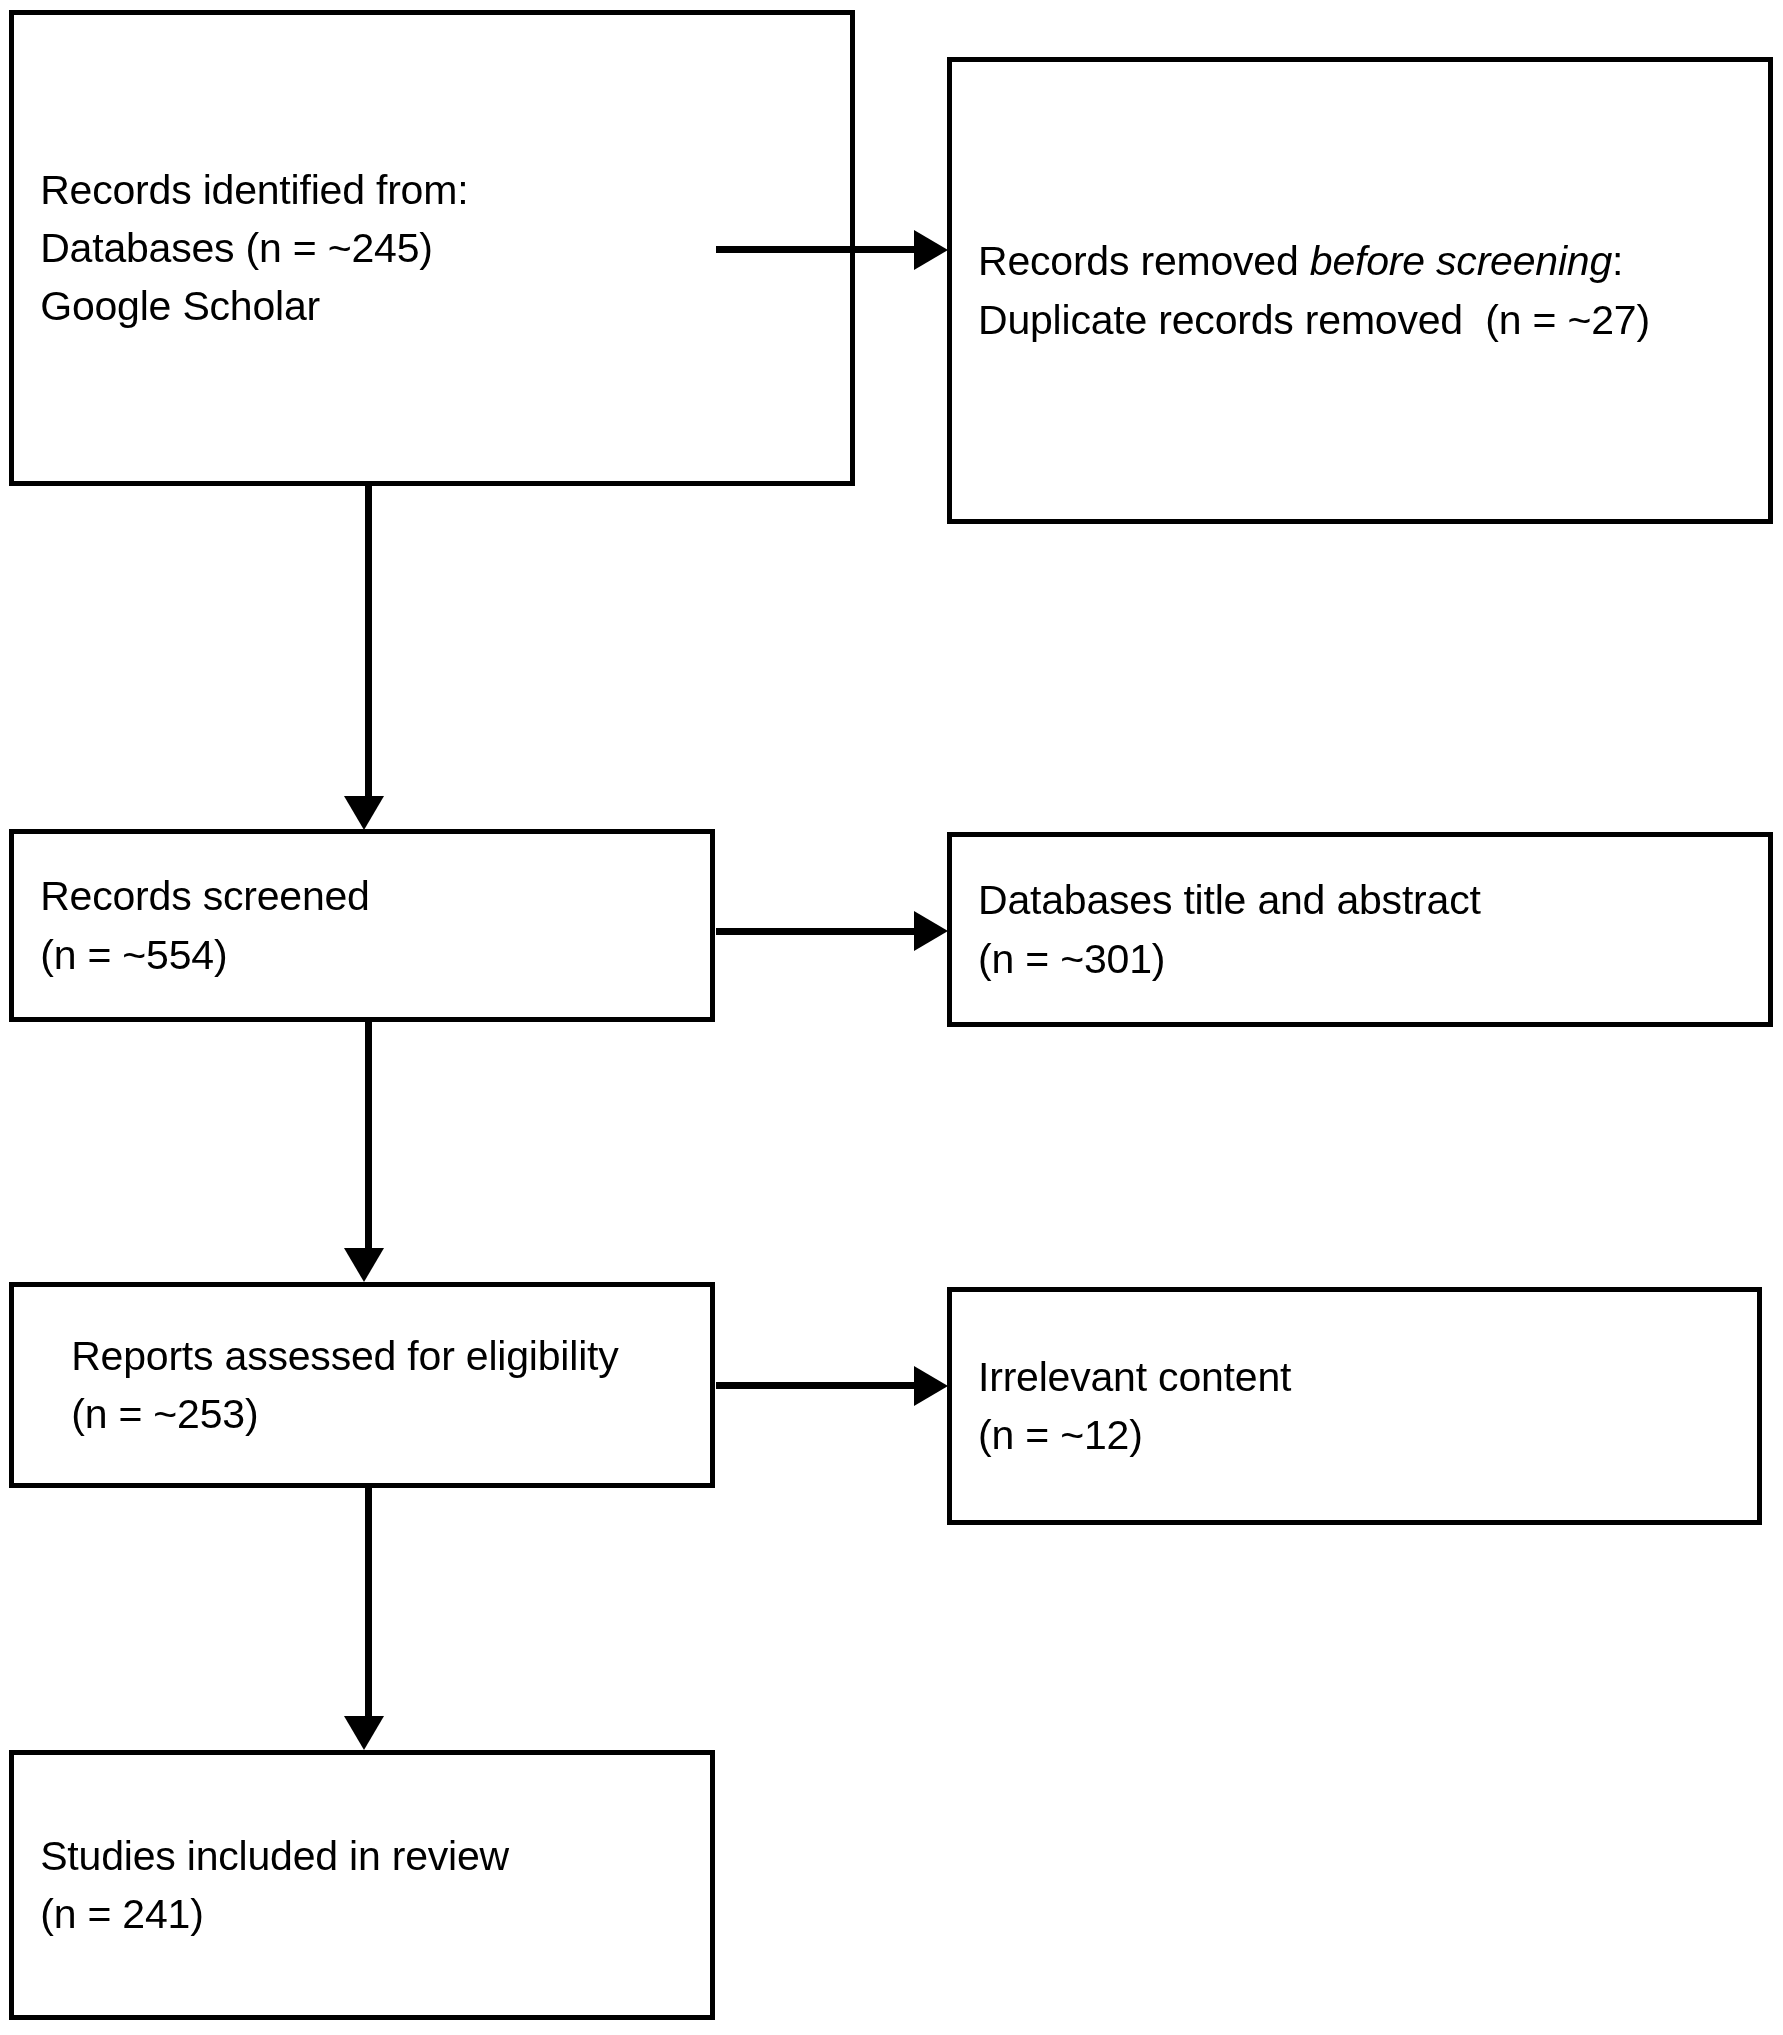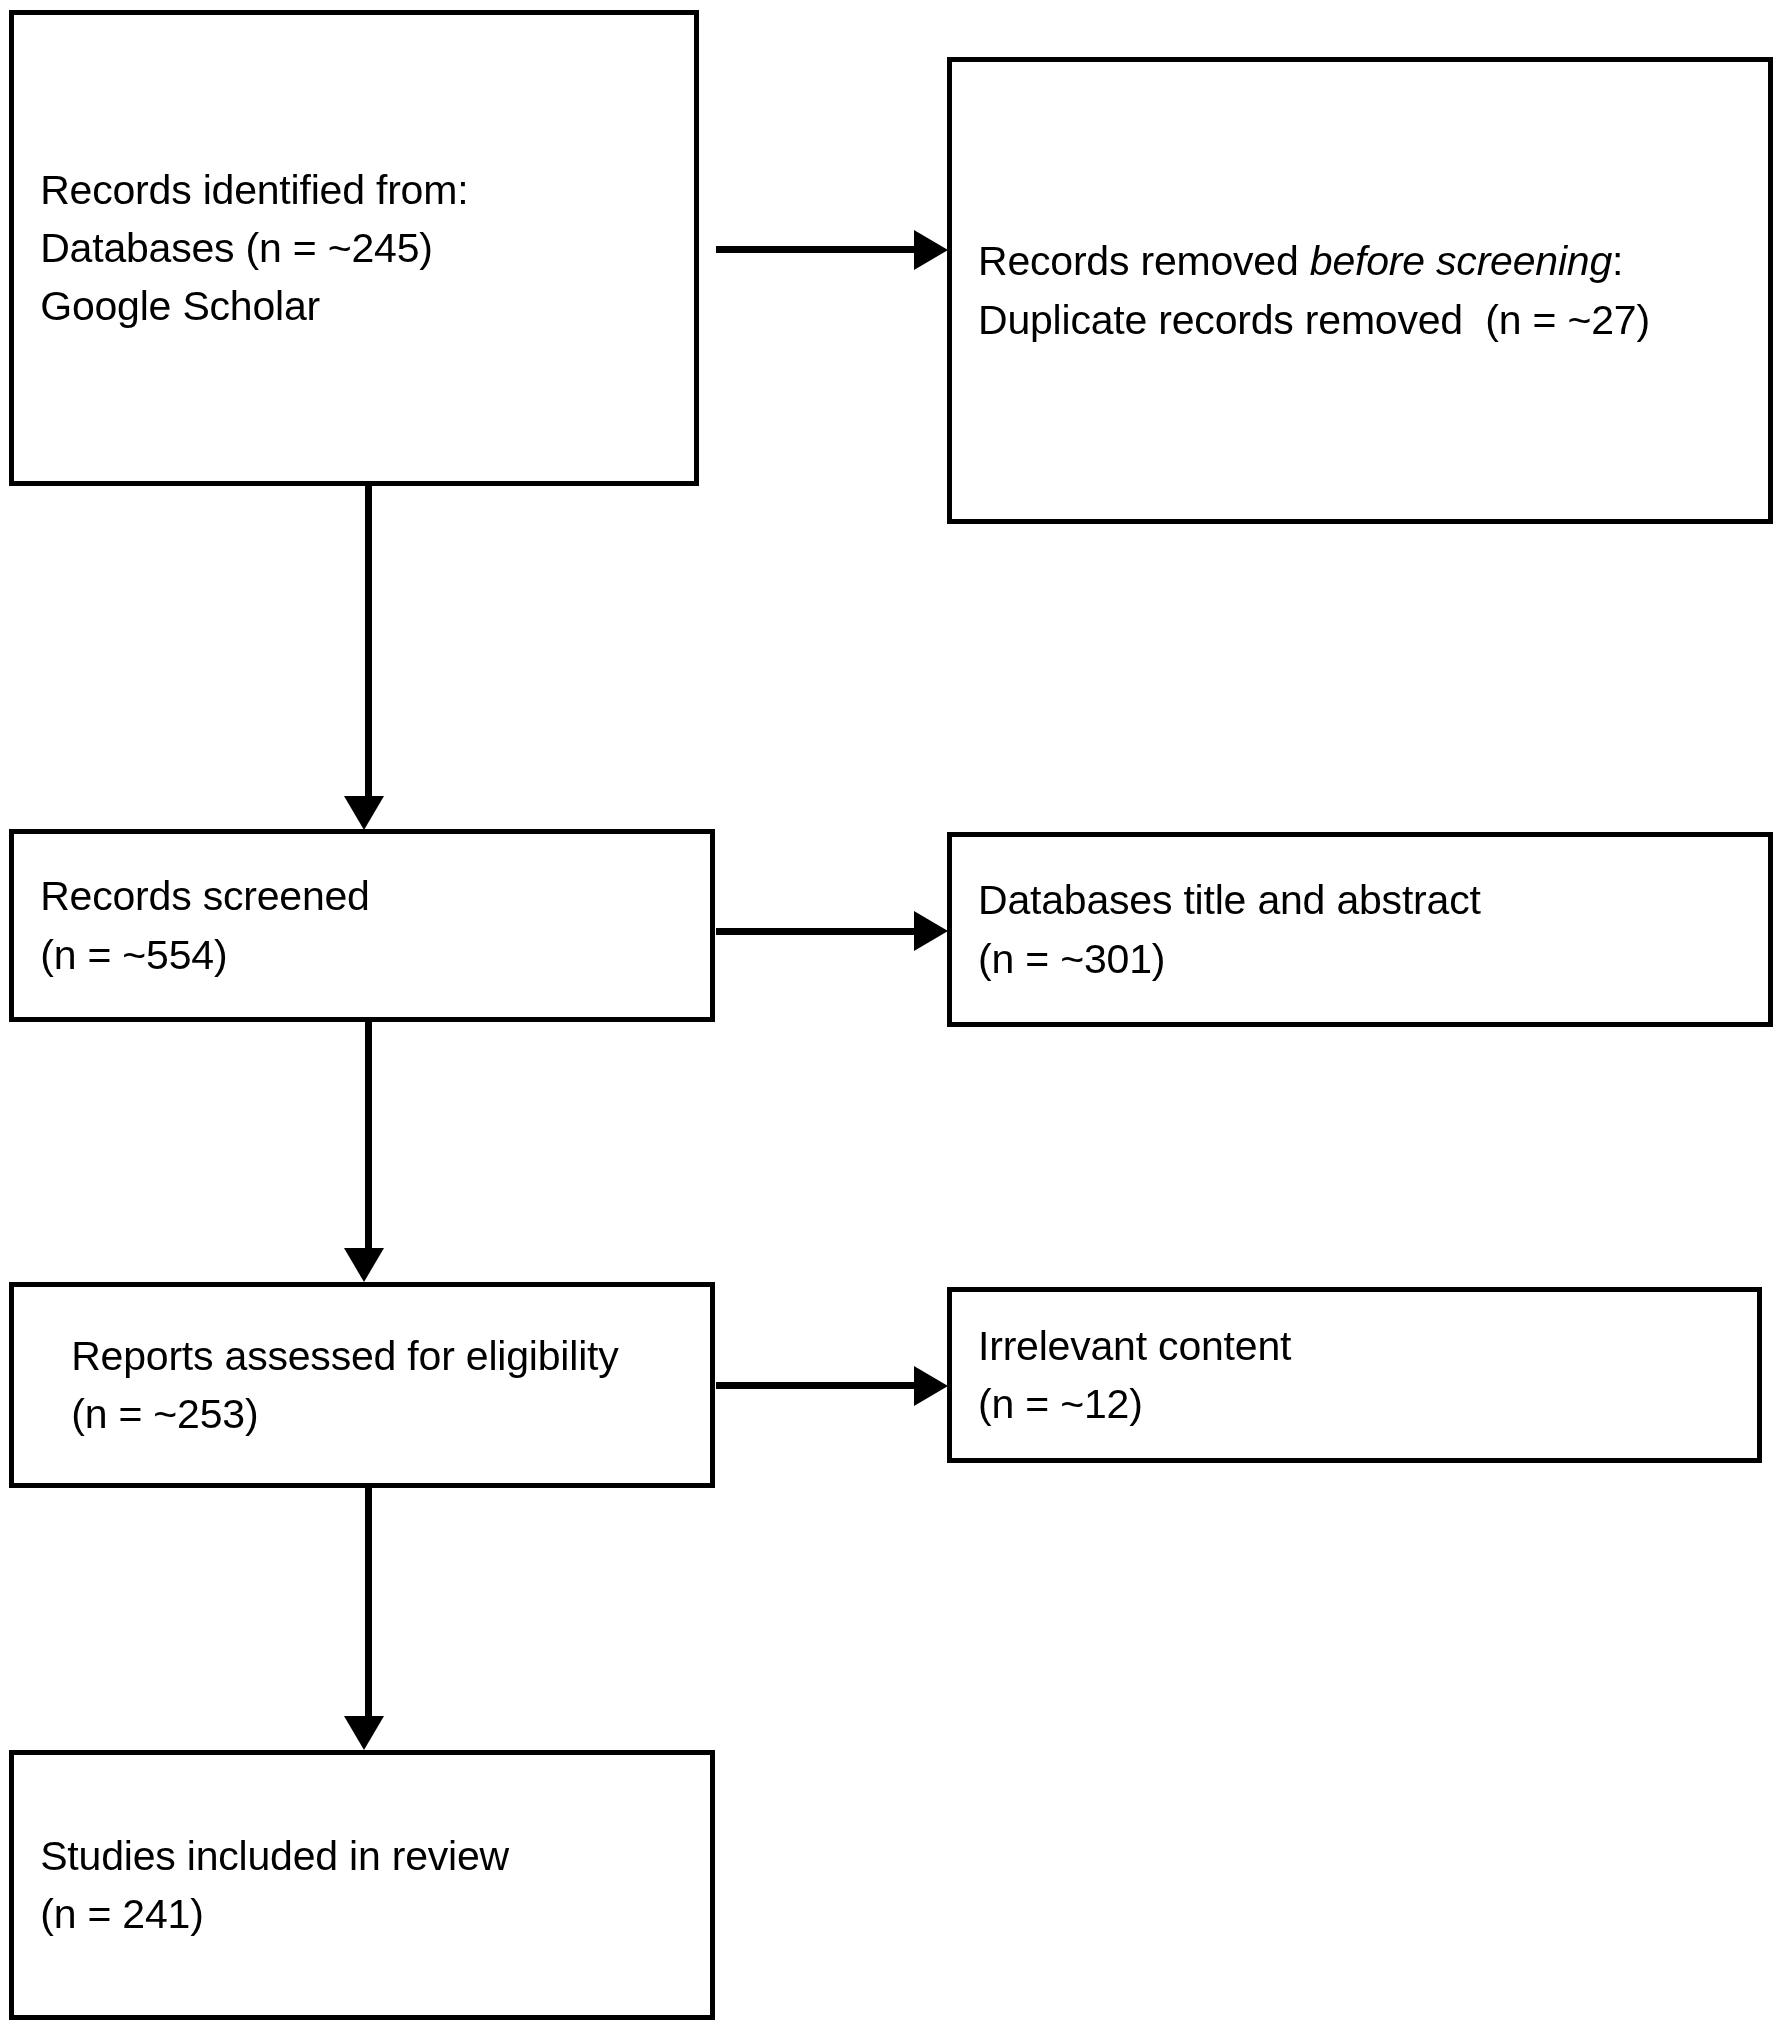--- a/index.html
+++ b/index.html
@@ -33,26 +33,26 @@
     font-size: 41px;
     line-height: 1.42;
     color: #000000;
     white-space: pre;
     letter-spacing: -0.2px;
   }
   .line em {
     font-style: italic;
   }
   
-  #box-identified   { left: 9.2px;   top: 10px;   width: 690px;  height: 476px; }
+  #box-identified   { left: 9.2px;   top: 10px;   width: 846px;  height: 476px; }
   #box-removed      { left: 947px; top: 10px;   width: 826px; height: 467px; margin-top: 47px; }
   #box-screened     { left: 9.2px;   top: 829px; width: 706px;  height: 193px; }
   #box-irrelevant-ta{ left: 947px; top: 832px; width: 826px; height: 195px; }
   #box-eligibility  { left: 9.2px;   top: 1282px; width: 706px;  height: 206px; padding-left: 31px; }
-  #box-irrelevant-c { left: 947px; top: 1287px; width: 815px; height: 176px; }
+  #box-irrelevant-c { left: 947px; top: 1287px; width: 815px; height: 238px; }
   #box-included     { left: 9.2px;   top: 1750px; width: 706px;  height: 270px; }
 
   
   .conn-v {
     position: absolute;
     width: 6.9px;
     background: #000000;
   }
   .conn-h {
     position: absolute;

